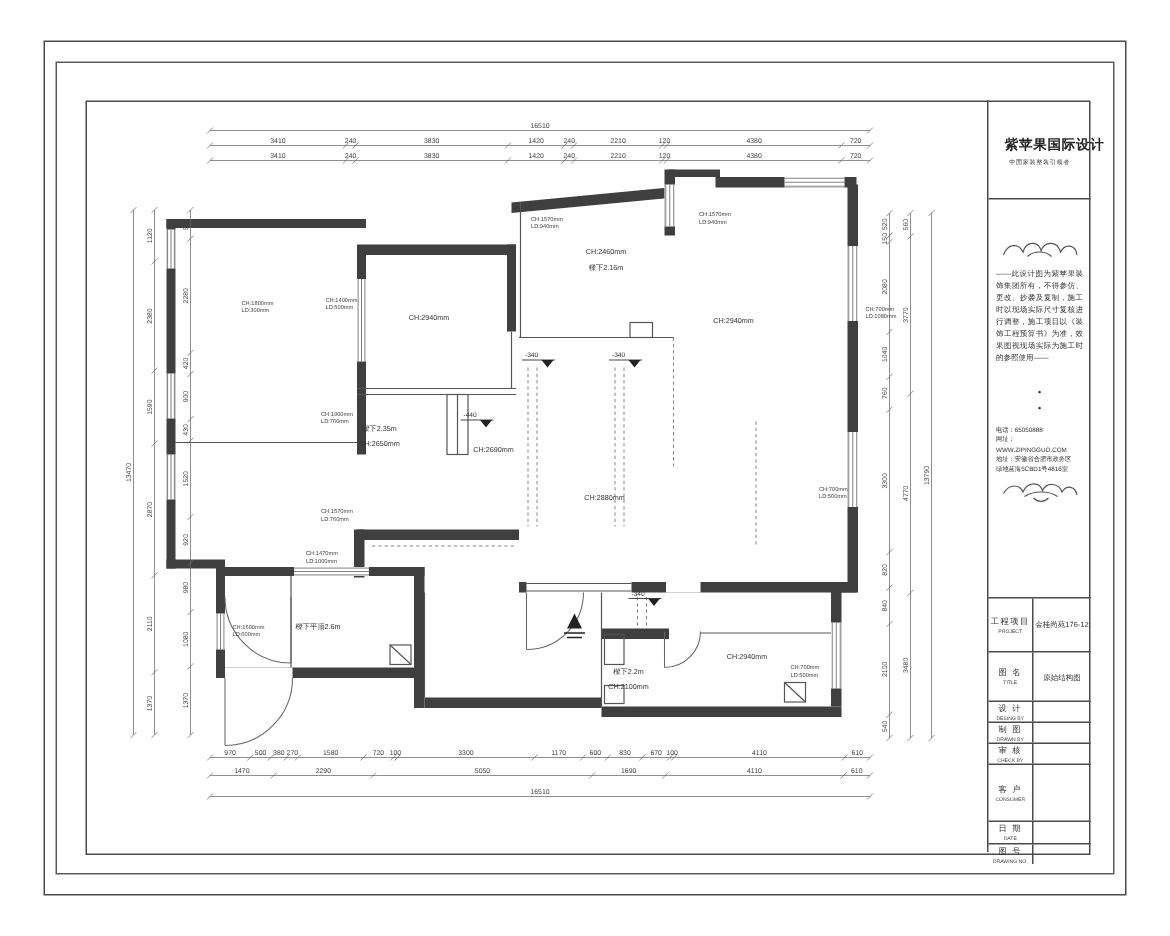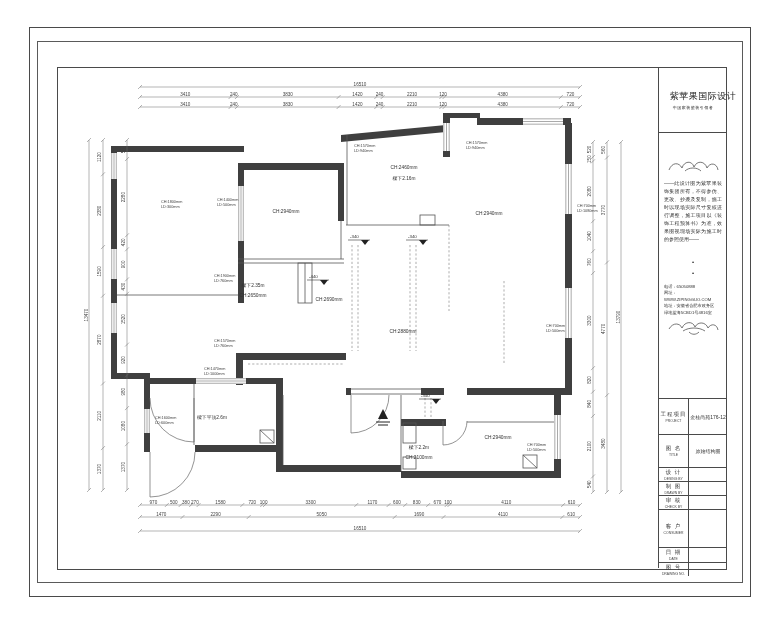--- a/index.html
+++ b/index.html
@@ -14,21 +14,21 @@
   .roomt{font-size:4.8px;fill:#333;font-family:"Liberation Sans",sans-serif;}
   .annt{font-size:3.8px;fill:#444;font-family:"Liberation Sans",sans-serif;}
   .lvlt{font-size:4.4px;fill:#333;font-family:"Liberation Sans",sans-serif;}
   .thin{stroke:#555;stroke-width:0.8;fill:none;}
   .door{stroke:#666;stroke-width:0.7;fill:none;}
   .dash{stroke:#777;stroke-width:0.6;fill:none;stroke-dasharray:2.2,2;}
   .winline{stroke:#555;stroke-width:0.5;}
   #titlecol{position:absolute;left:658px;top:67px;width:68px;height:501px;border-left:1px solid #4a4a4a;}
   .tc-sec{position:absolute;left:0;right:0;}
   #tc-logo{top:0;height:65px;border-bottom:1px solid #4a4a4a;display:flex;flex-direction:column;justify-content:center;align-items:center;}
-  .brand{font-size:9px;font-weight:normal;letter-spacing:0.5px;color:#222;white-space:nowrap;padding-left:20px;}
+  .brand{font-size:9px;font-weight:bold;letter-spacing:0.5px;color:#222;white-space:nowrap;padding-left:20px;}
   .tagline{font-size:4px;margin-top:2px;color:#333;letter-spacing:0.5px;white-space:nowrap;}
   #tc-notes{top:65px;height:266px;}
   .orn{display:block;margin:0 auto;}
   #orn1{margin-top:26px;}
   .disclaimer{font-size:5px;line-height:1.6;padding:5px 5px 0 5px;text-align:justify;color:#333;}
   .dots{text-align:center;margin-top:14px;line-height:1.9;font-size:6px;color:#222;}
   .contact{font-size:4.2px;line-height:1.55;padding:4px 4px 0 5px;color:#333;}
   #orn2{margin-top:3px;}
   #tc-table{top:331px;height:170px;display:flex;flex-direction:column;}
   .tr{display:flex;border-top:1px solid #4a4a4a;flex:0 0 auto;}

